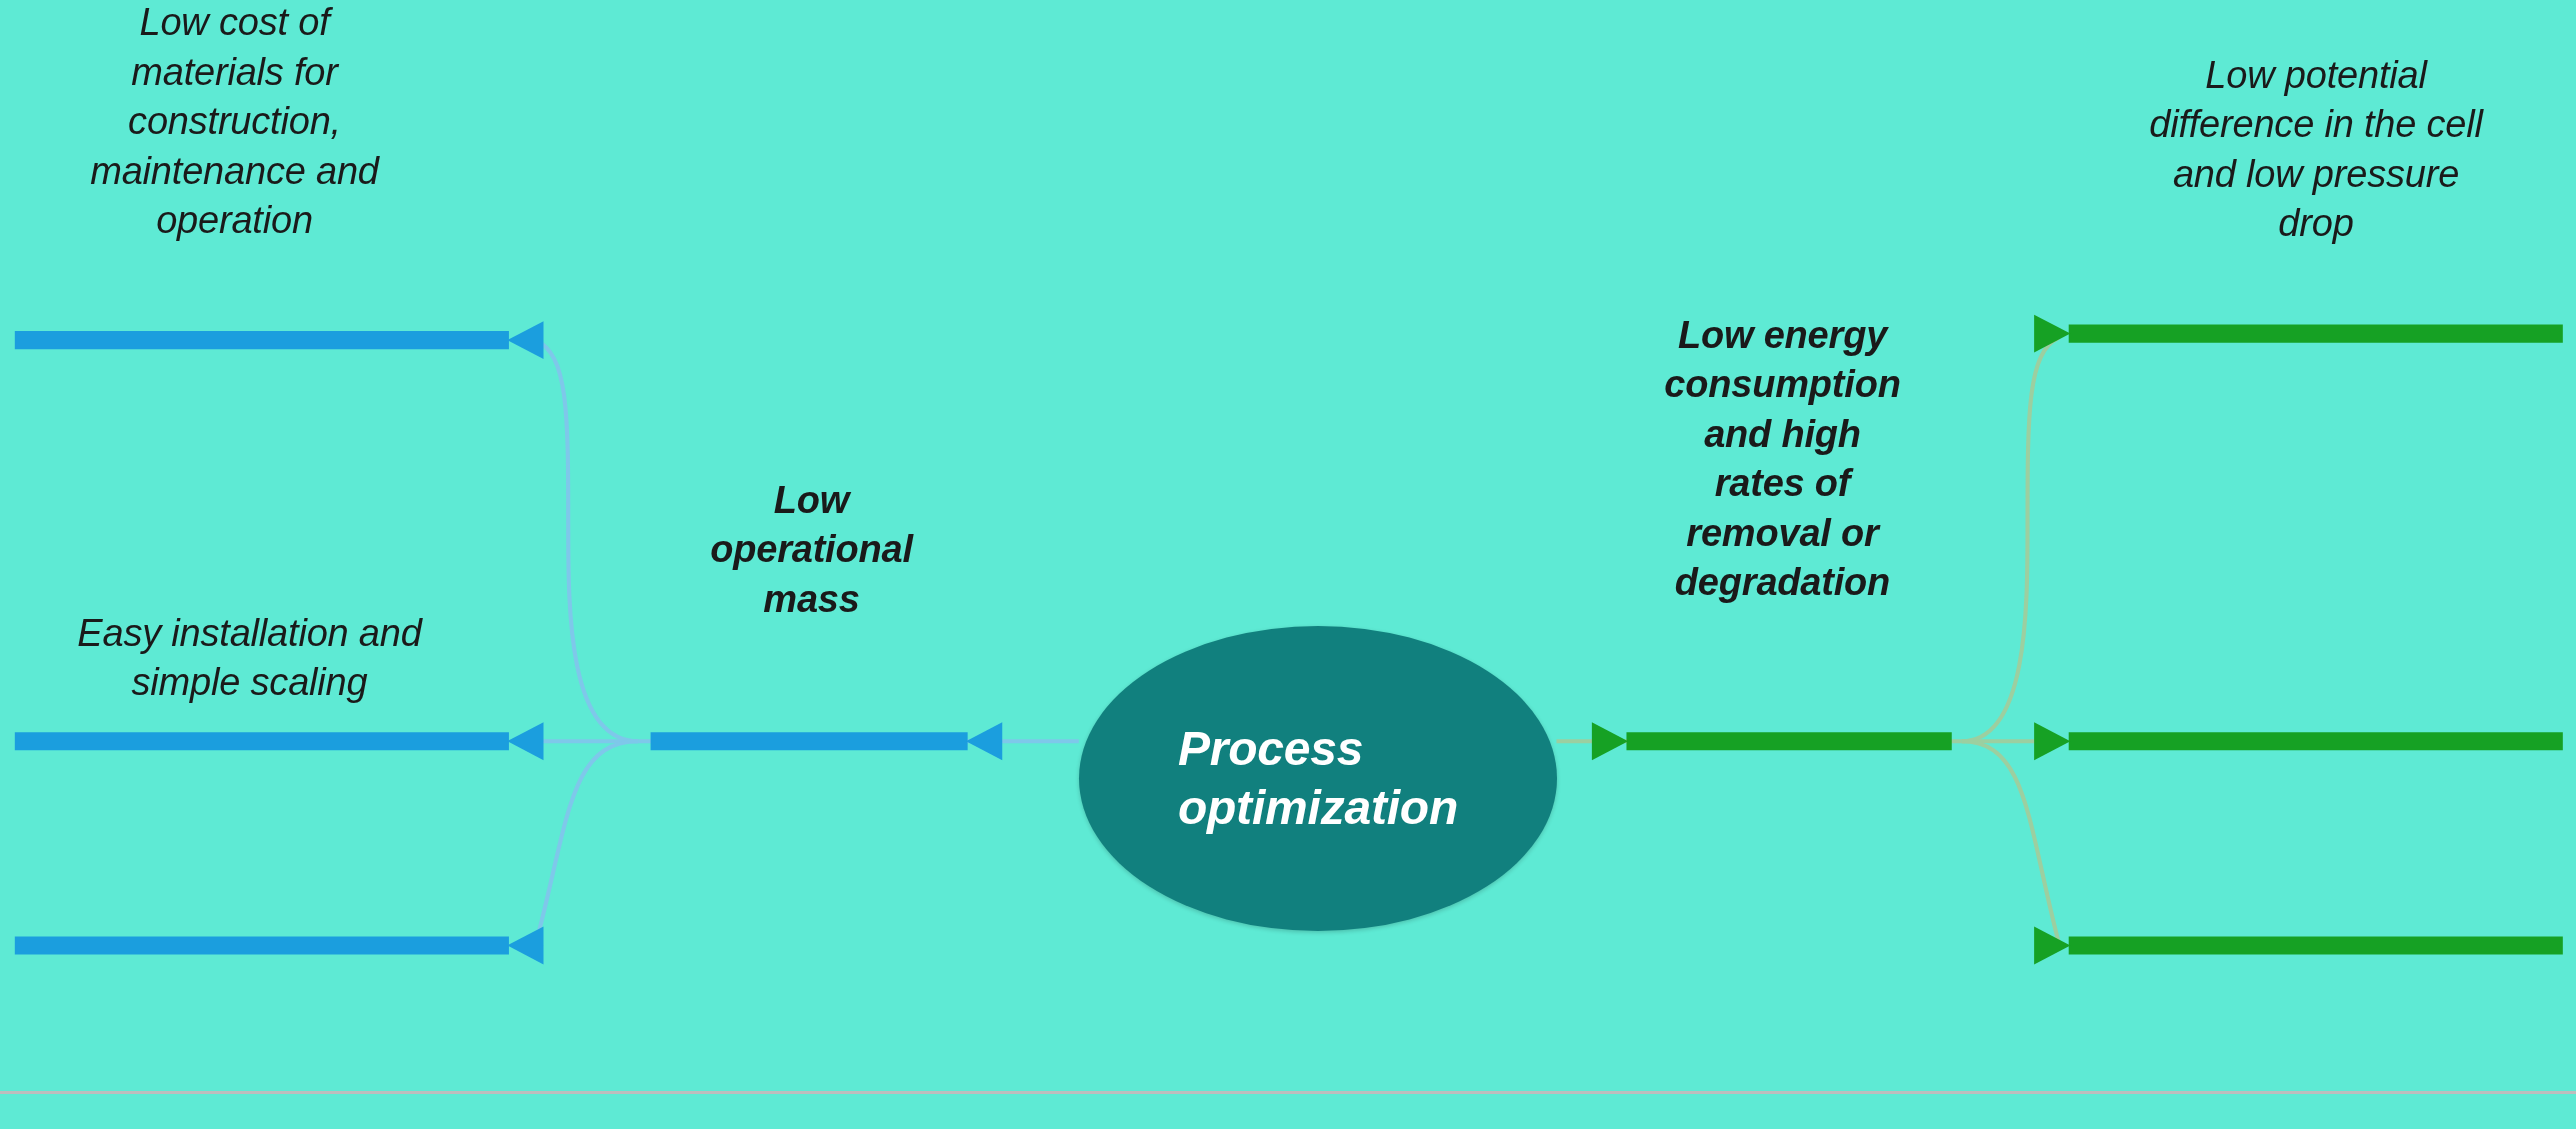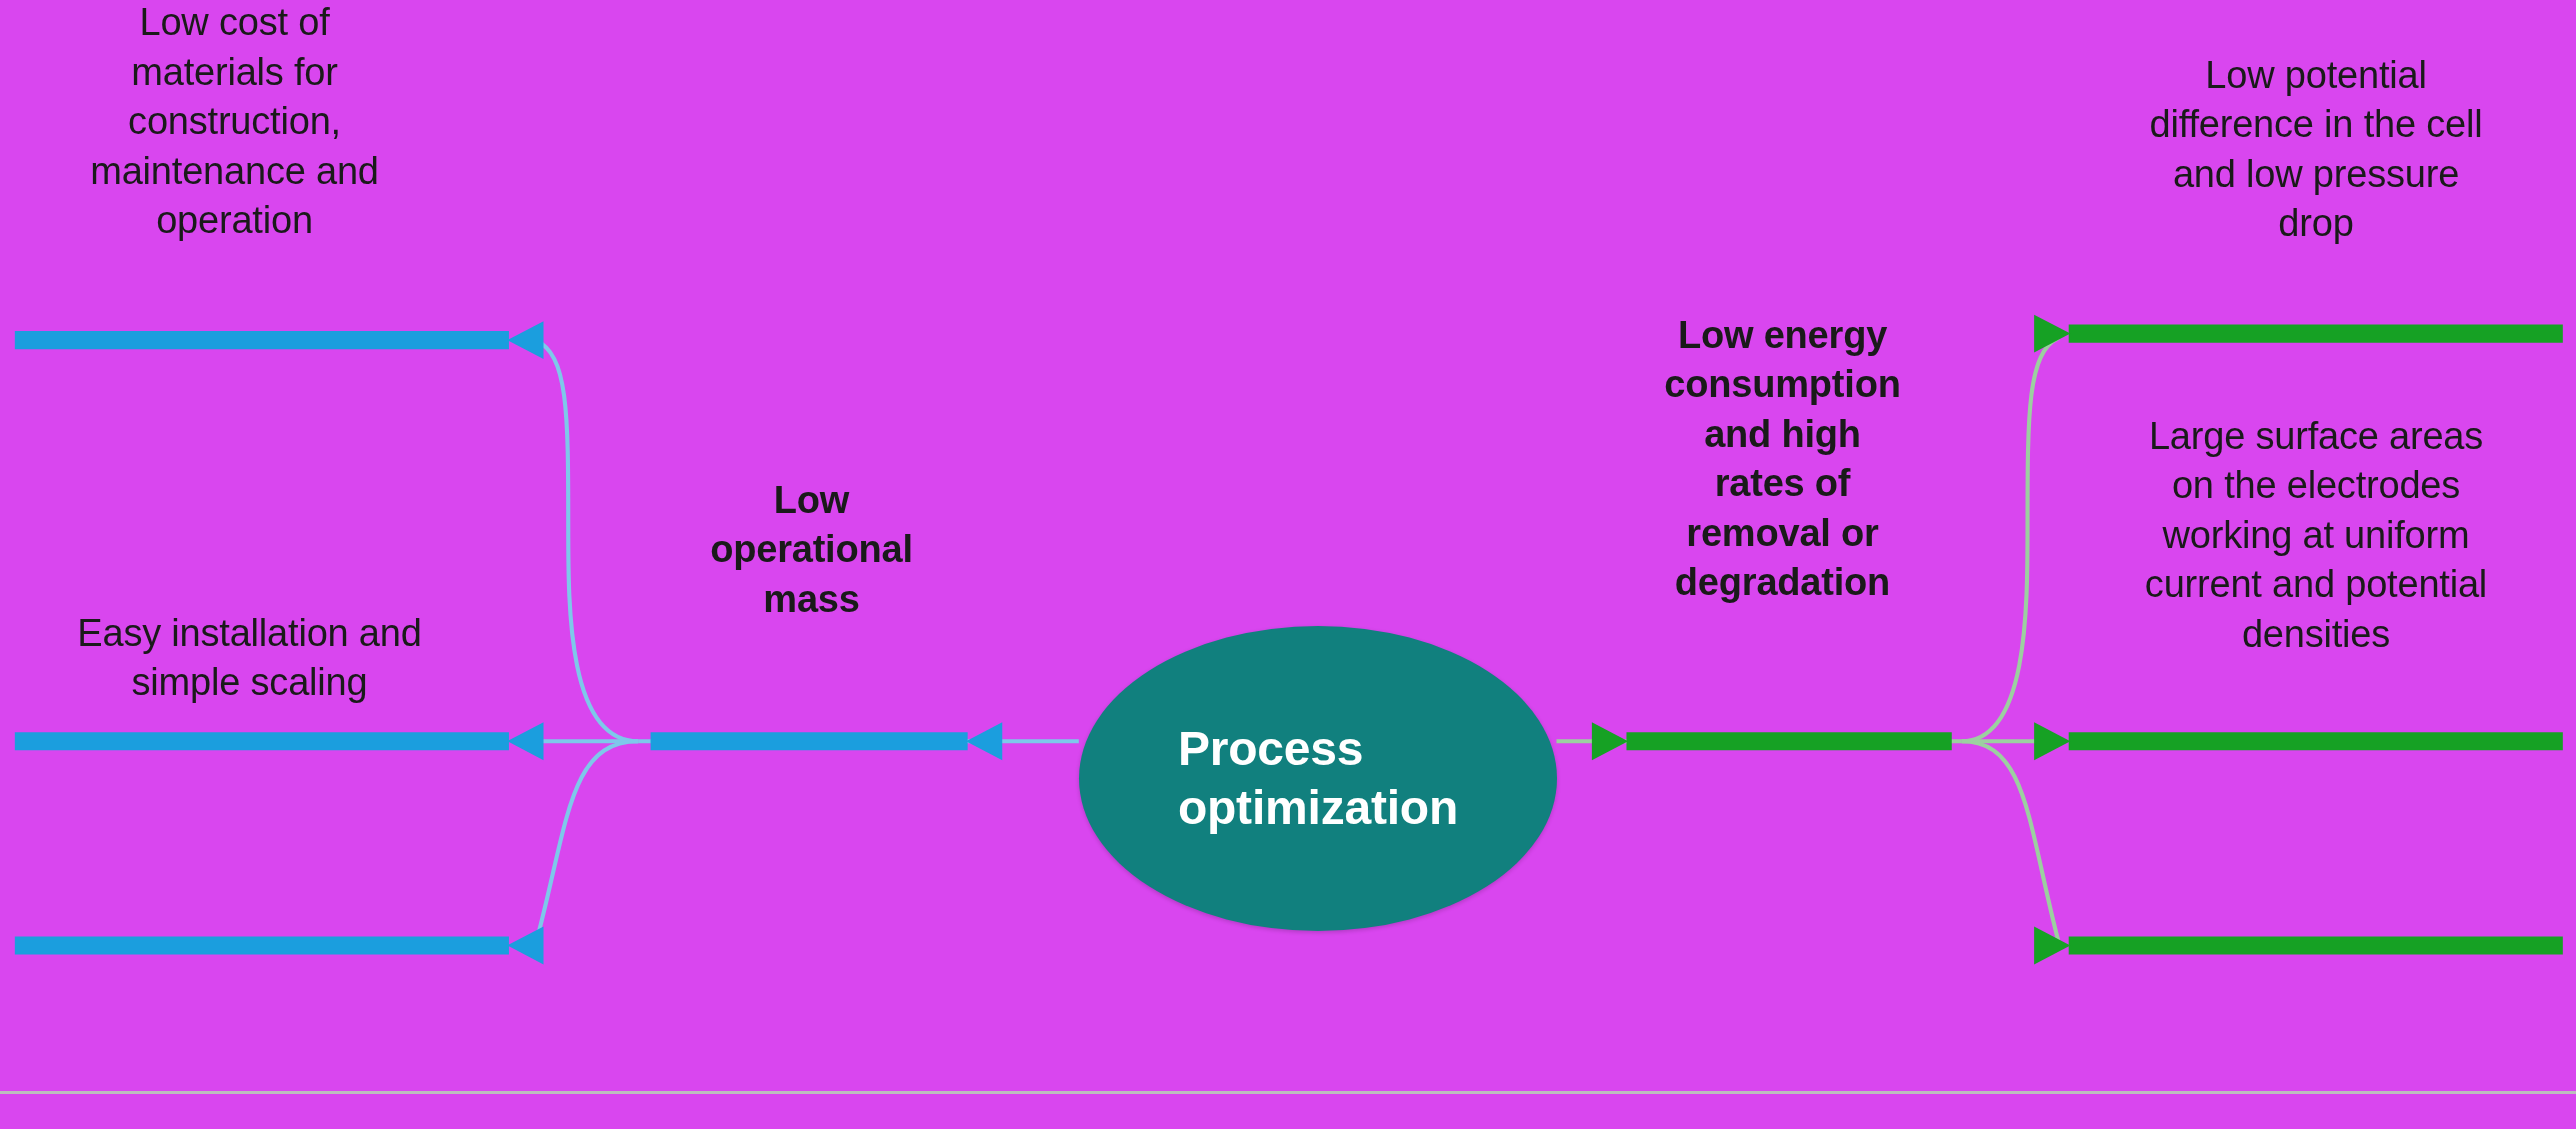--- a/index.html
+++ b/index.html
@@ -8,22 +8,23 @@
     padding: 0;
     background: #ffffff;
   }
   body {
     font-family: "Liberation Sans", sans-serif;
   }
   #canvas {
     position: relative;
     width: 2576px;
     height: 1130px;
-    background: #d946ef;
+    background: #5eead4;
     overflow: hidden;
+    font-style: italic;
   }
   
   #connectors {
     position: absolute;
     left: 0;
     top: 0;
     width: 2576px;
     height: 1130px;
     pointer-events: none;
   }
@@ -151,23 +152,18 @@
 and high
 rates of
 removal or
 degradation</div>
 
   <div class="label" style="left:2069px; top:51px; width:494px;">Low potential
 difference in the cell
 and low pressure
 drop</div>
 
-  <div class="label" style="left:2069px; top:412px; width:494px;">Large surface areas
-on the electrodes
-working at uniform
-current and potential
-densities</div>
 
 
   <div id="bottom-divider"></div>
 
 </div>
 
 
 </body></html>

